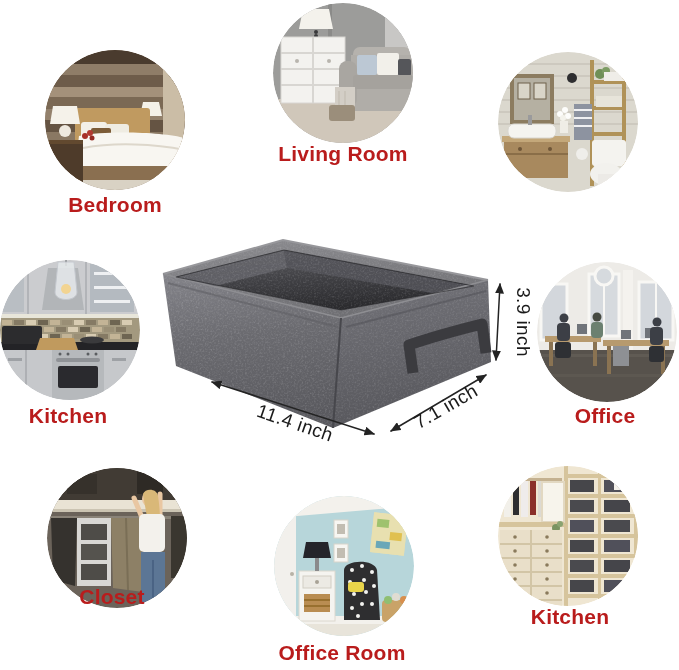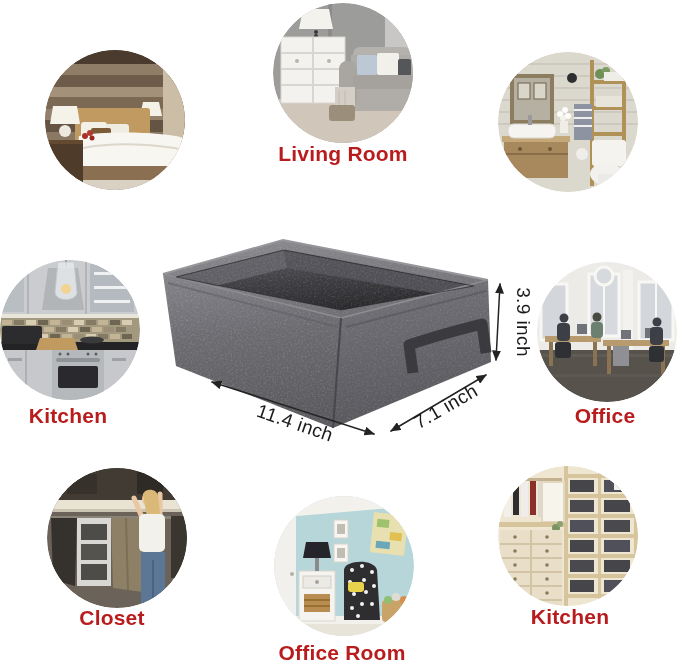--- a/index.html
+++ b/index.html
@@ -12,21 +12,21 @@
   .room-label{
     position:absolute;width:180px;text-align:center;font-weight:bold;
     font-size:21px;color:#b91c1c;white-space:nowrap;letter-spacing:.2px;
   }
   
   .ph-bedroom{left:45px;top:50px}    .lb-bedroom{left:25px;top:193px}
   .ph-living{left:273px;top:3px}     .lb-living{left:253px;top:142px}
   .ph-bathroom{left:498px;top:52px}  .lb-bathroom{left:474px;top:194px}
   .ph-kitchen{left:0px;top:260px}    .lb-kitchen{left:-22px;top:404px}
   .ph-office{left:537px;top:262px}   .lb-office{left:515px;top:404px}
-  .ph-closet{left:47px;top:468px}    .lb-closet{left:22px;top:606px}
+  .ph-closet{left:47px;top:468px}    .lb-closet{left:22px;top:585px}
   .ph-nursery{left:274px;top:496px}  .lb-nursery{left:252px;top:641px}
   .ph-shelves{left:498px;top:466px}  .lb-shelves{left:480px;top:605px}
   .product-svg{position:absolute;left:0;top:0;pointer-events:none;}
   .product-svg text{
     font-family:"Liberation Sans",sans-serif;font-size:19px;fill:#1b1b1b;letter-spacing:.4px;
   }
 </style>
 </head>
 <body>
 
@@ -66,20 +66,21 @@
           <rect x="4" y="90" width="34" height="4" fill="#62492f"></rect>
           <polygon points="8,56 32,56 35,74 5,74" fill="#f5f2ea"></polygon>
           <circle cx="20" cy="81" r="6" fill="#eee9df"></circle>
           <circle cx="40" cy="86" r="3" fill="#a83028"></circle>
           <circle cx="45" cy="83" r="3" fill="#b23a30"></circle>
           <circle cx="47" cy="88" r="2.5" fill="#962a22"></circle>
         </g>
       </g>
     </svg>
   </div>
+  <div class="room-label lb-bedroom">Bedroom</div>
 
   <div class="photo ph-living">
     <svg viewBox="0 0 140 140">
       <defs>
           <clipPath id="c2">
             <circle cx="70" cy="70" r="70"></circle>
           </clipPath>
         </defs>
       <g clip-path="url(#c2)">
         <rect x="0" y="0" width="140" height="140" fill="#9c9c9a"></rect>

